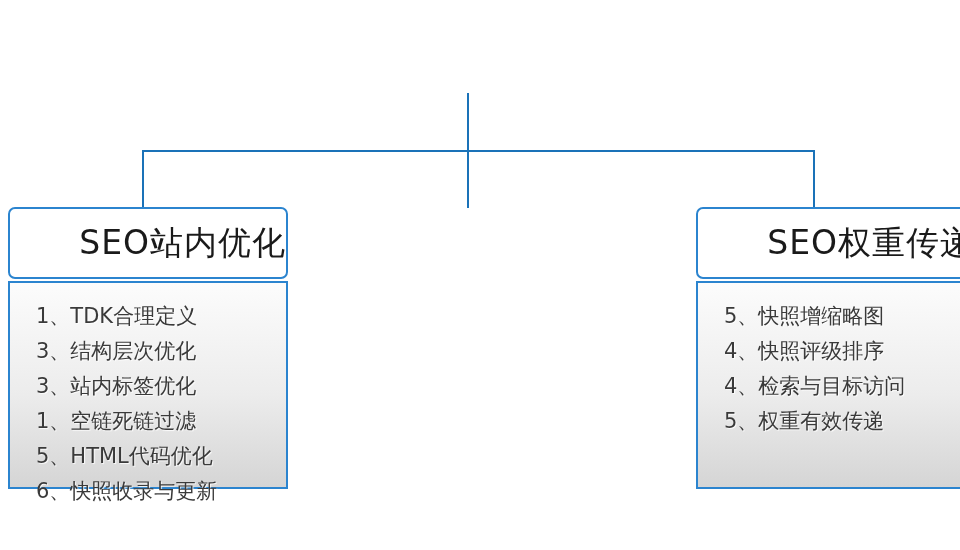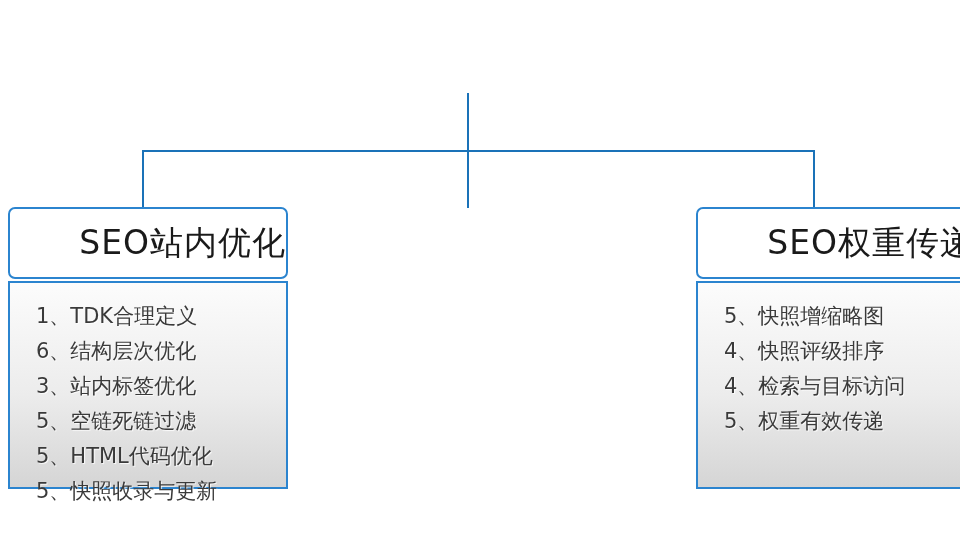--- a/index.html
+++ b/index.html
@@ -77,25 +77,25 @@
   <div class="line line-v-mid"></div>
   <div class="line line-v-right"></div>
 
 
   <div class="branch branch-1">
     <div class="branch-header">
       <span>SEO站内优化</span>
     </div>
     <div class="branch-panel">
       <div class="branch-item">1、TDK合理定义</div>
-      <div class="branch-item">6、结构层次优化</div>
+      <div class="branch-item">3、结构层次优化</div>
       <div class="branch-item">3、站内标签优化</div>
-      <div class="branch-item">5、空链死链过滤</div>
+      <div class="branch-item">1、空链死链过滤</div>
       <div class="branch-item">5、HTML代码优化</div>
-      <div class="branch-item">5、快照收录与更新</div>
+      <div class="branch-item">6、快照收录与更新</div>
     </div>
   </div>
 
   <div class="branch branch-2">
   </div>
 
   <div class="branch branch-3">
     <div class="branch-header">
       <span>SEO权重传递</span>
     </div>

